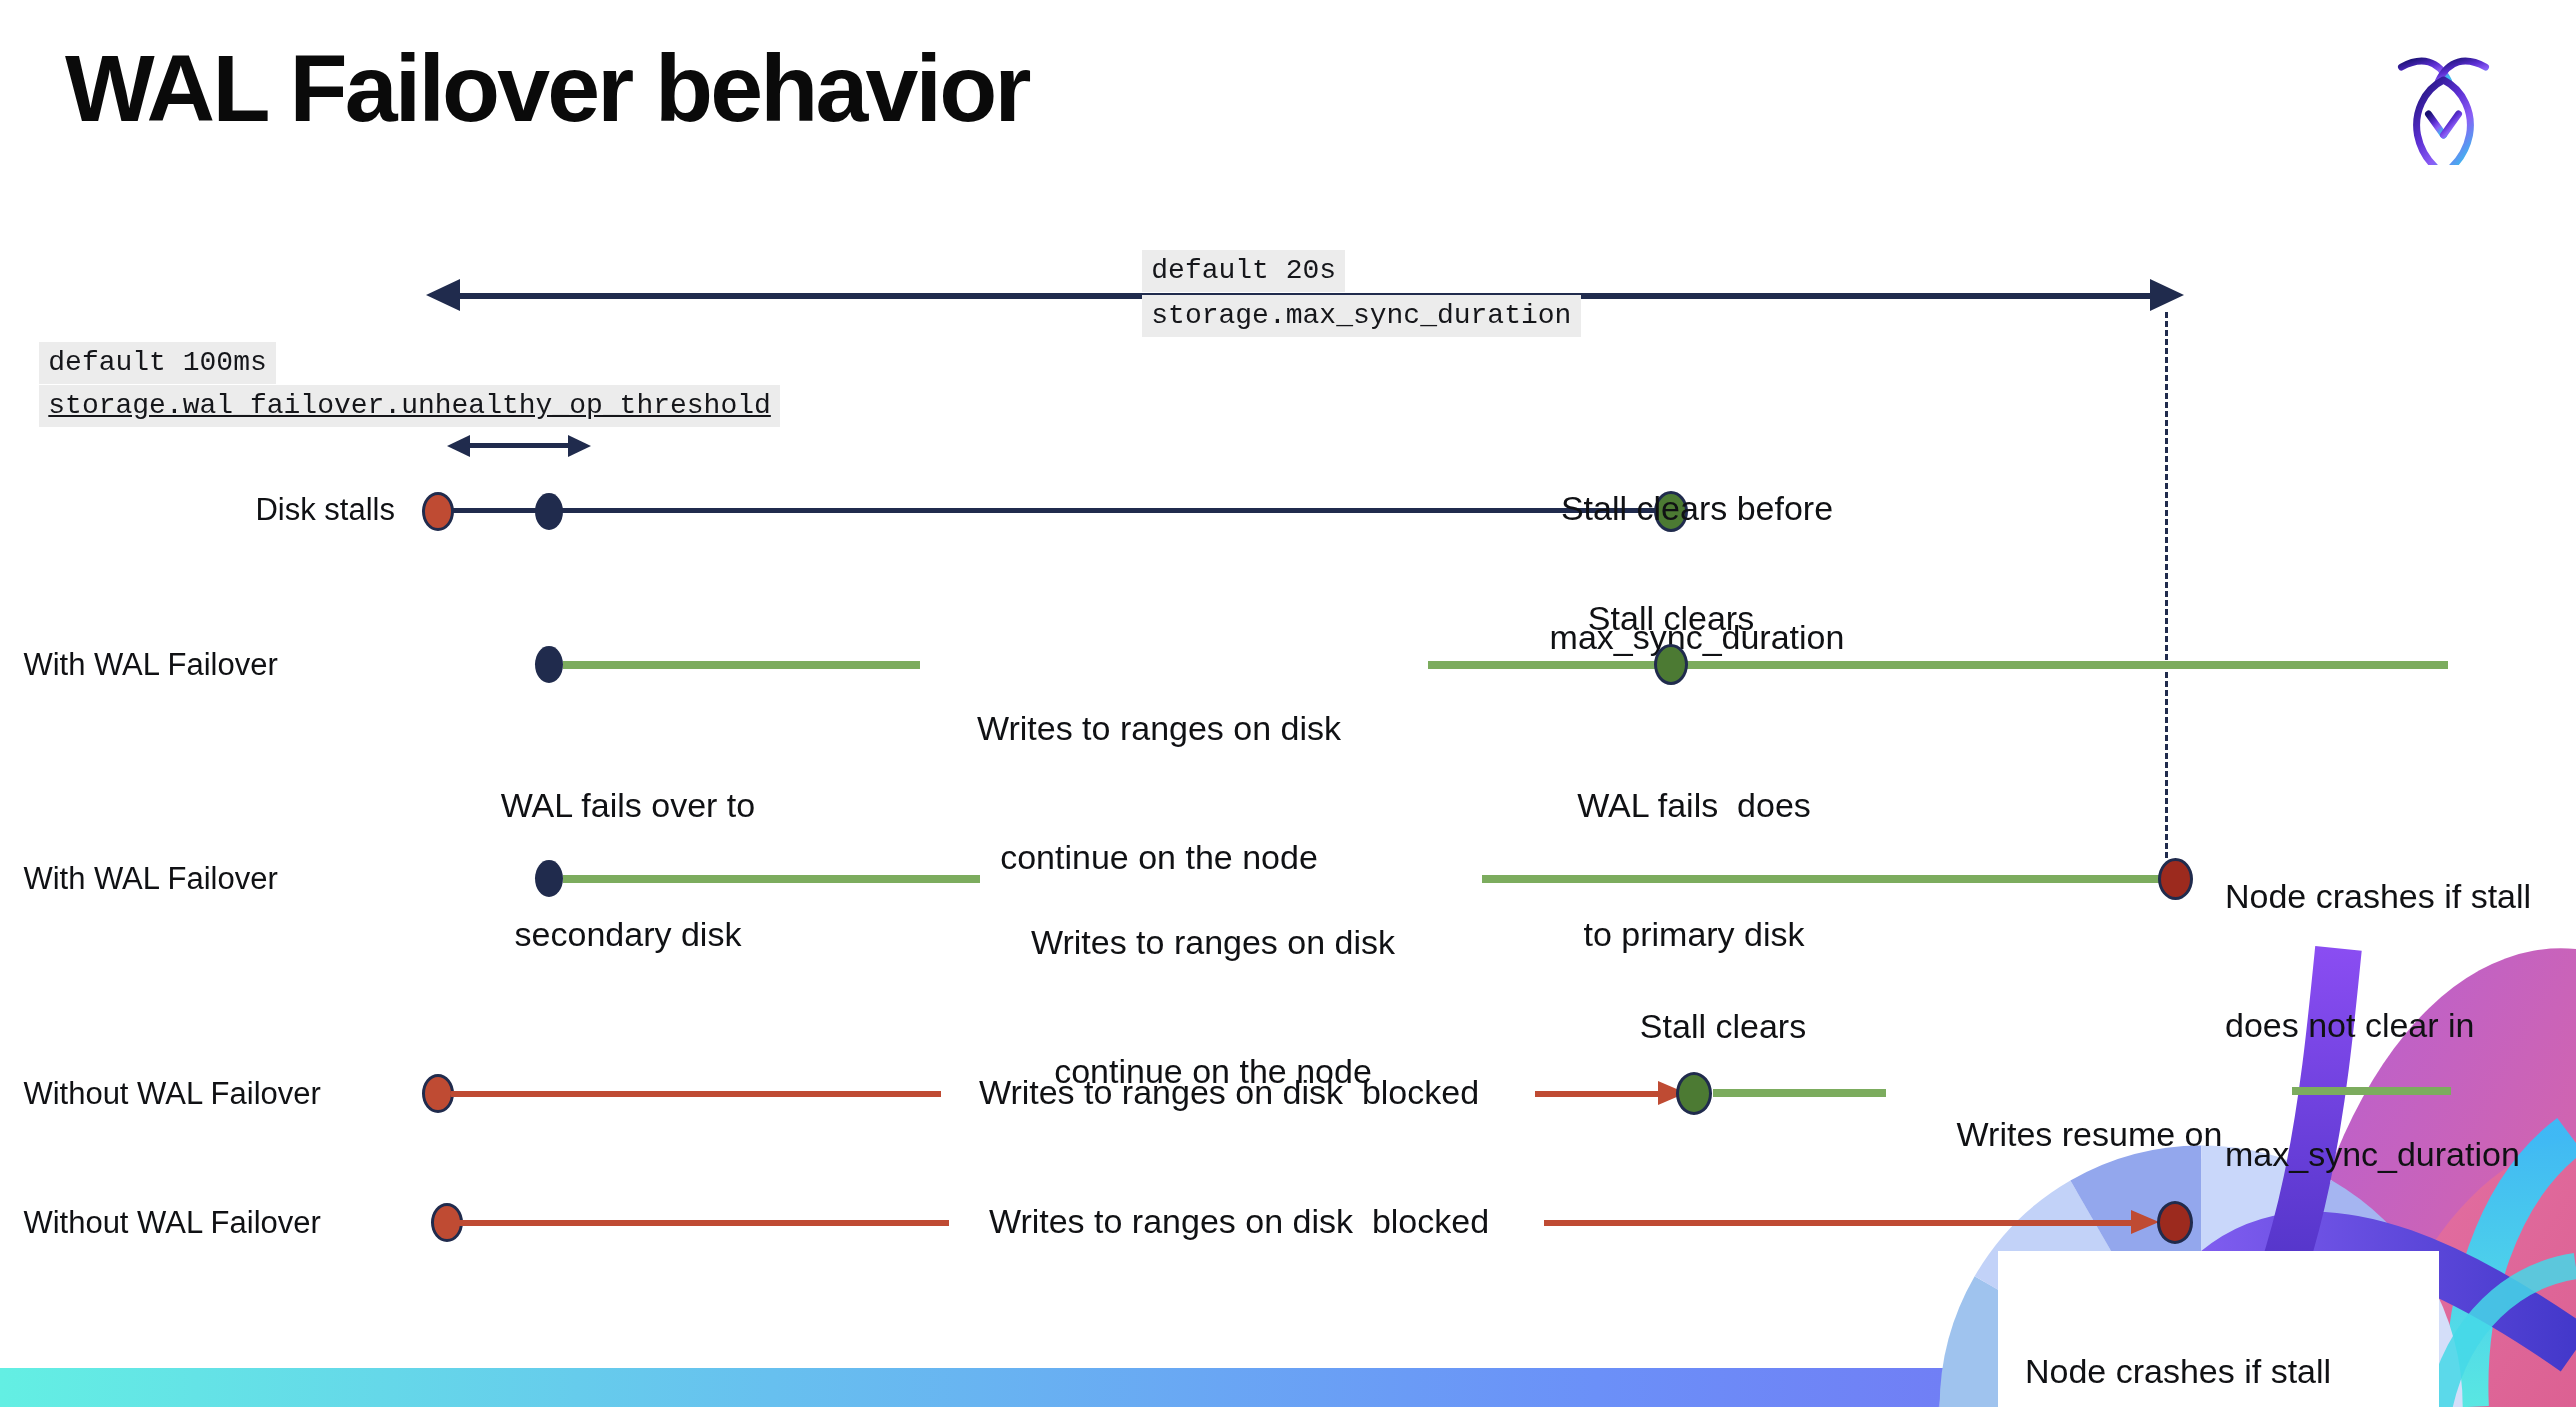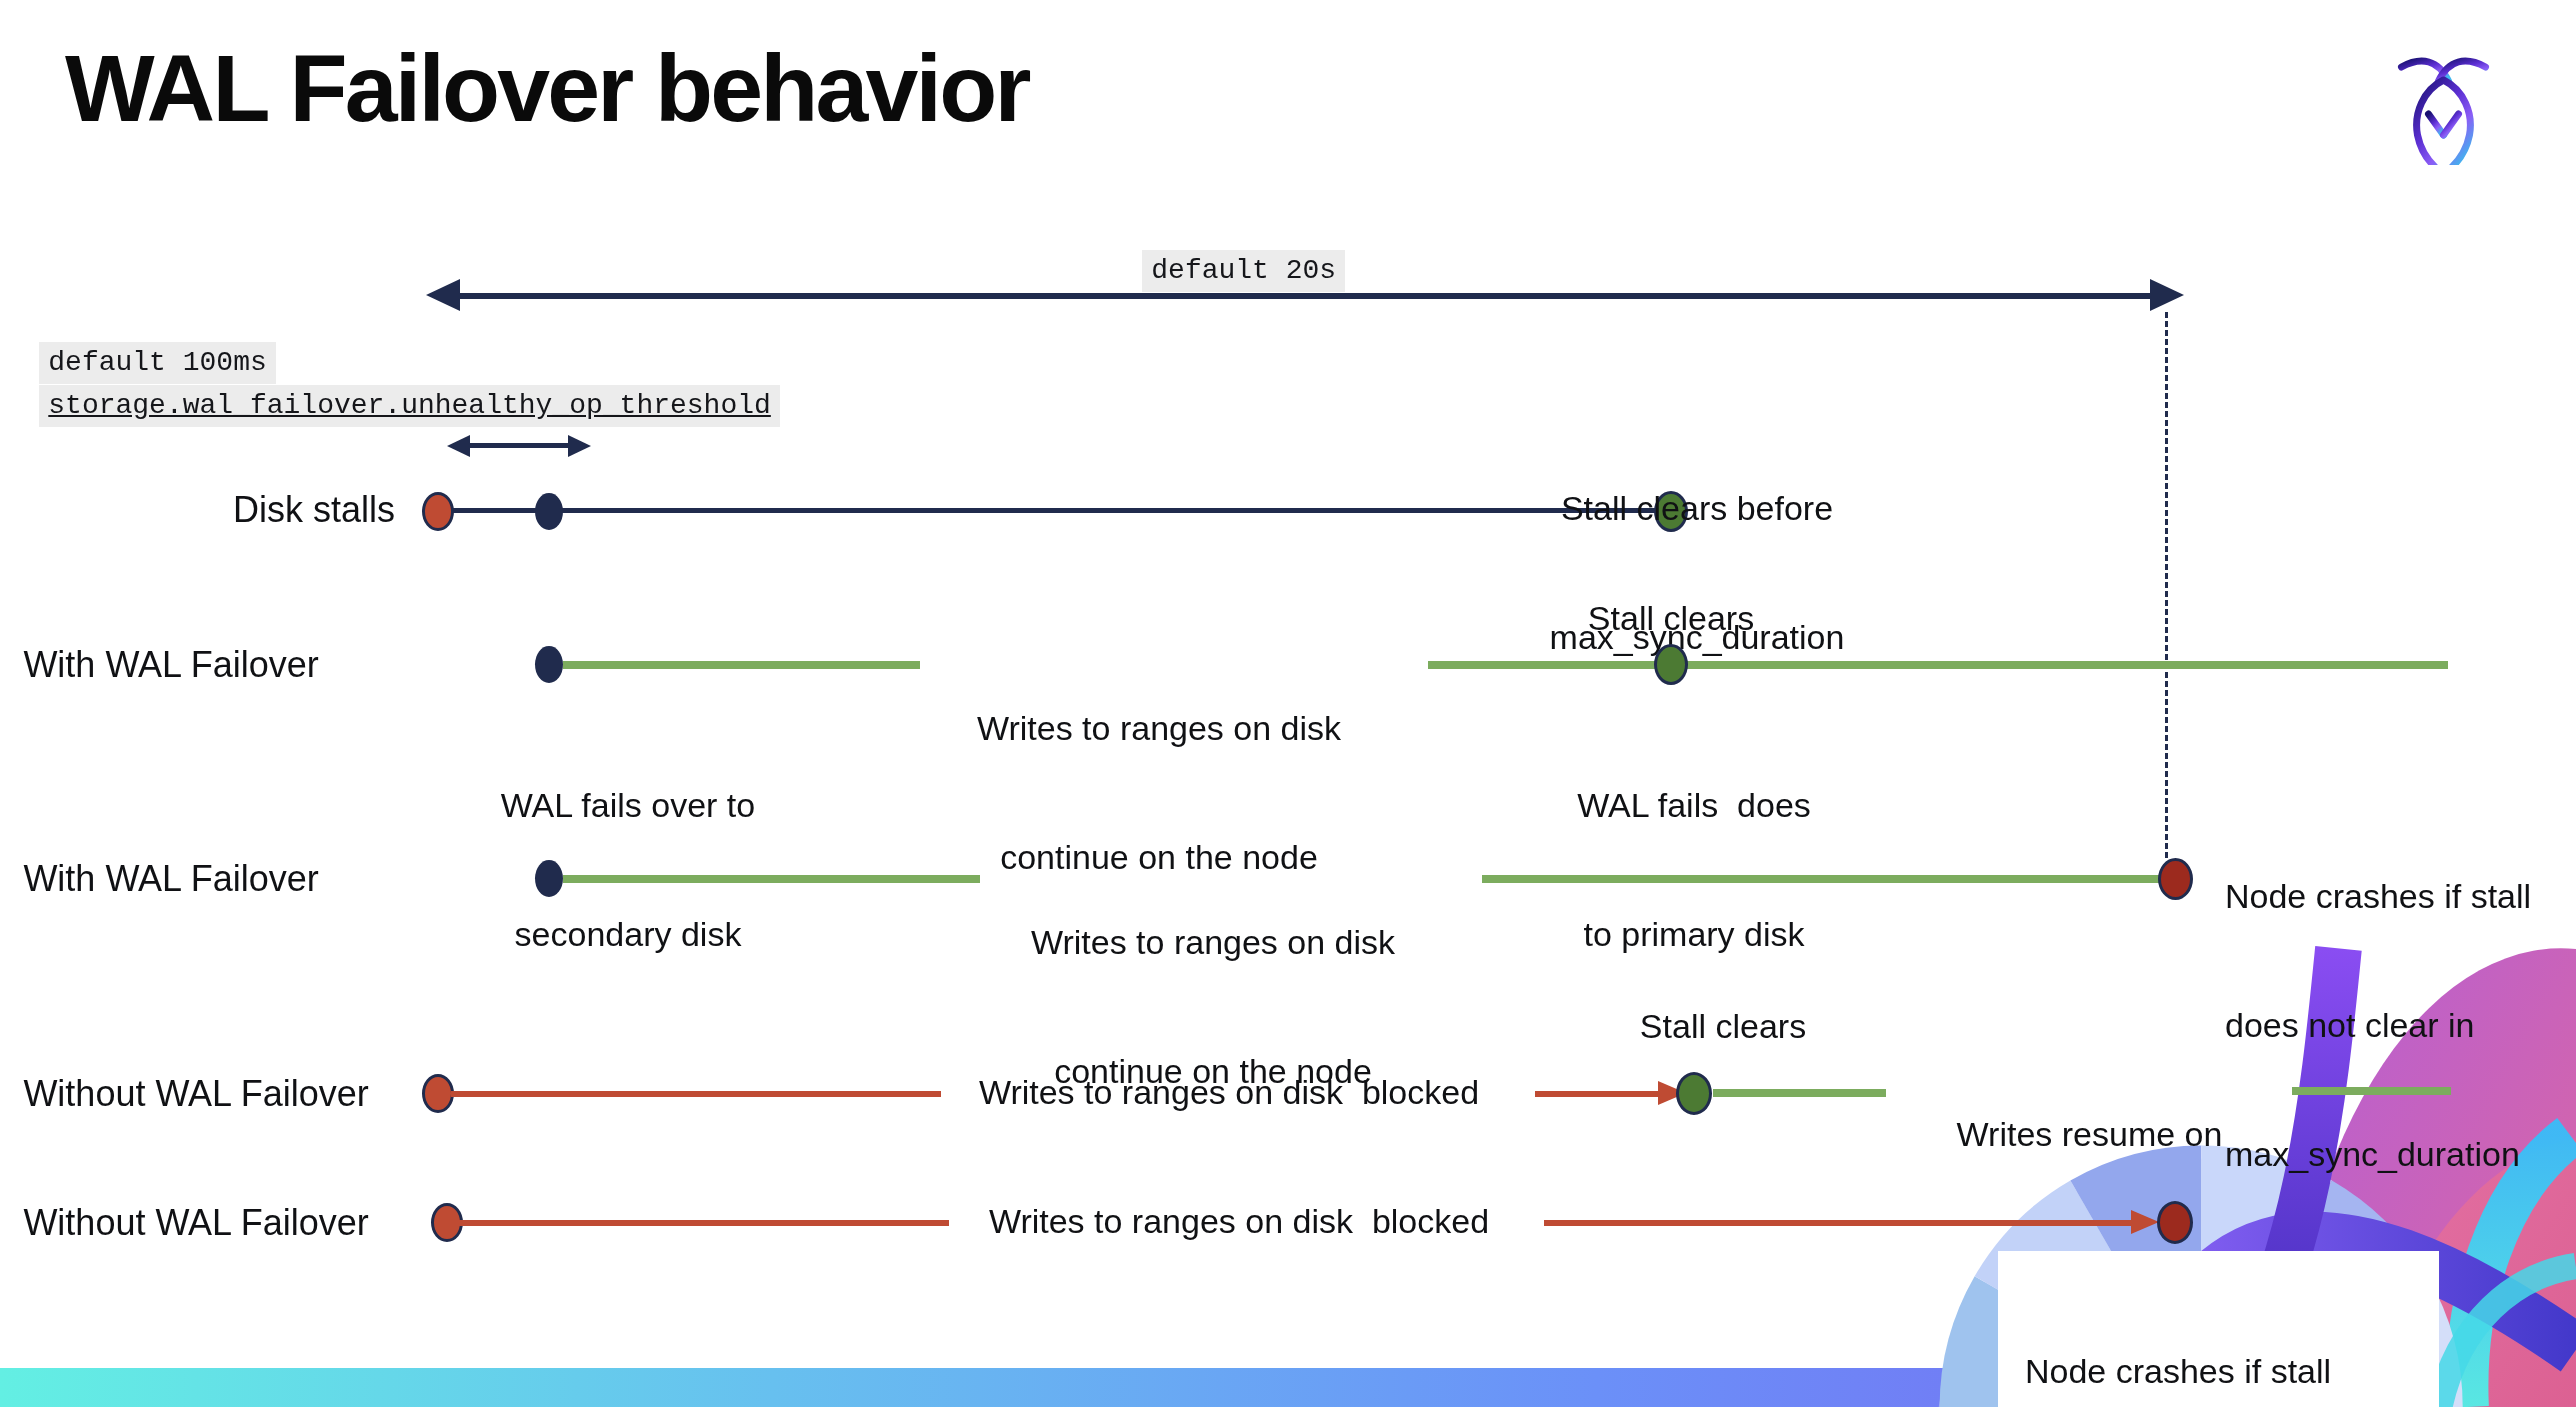--- a/index.html
+++ b/index.html
@@ -9,21 +9,21 @@
   }
   .abs{position:absolute;}
   .title{
     font-size:95px;font-weight:bold;letter-spacing:-2.8px;color:#0a0a0a;line-height:103px;
   }
   .mono{
     font-family:"Liberation Mono","DejaVu Sans Mono",monospace;
     font-size:28px;line-height:36px;background:#ececec;color:#15161a;
     padding:2.8px 9.3px;display:inline-block;white-space:pre;
   }
-  .rowlabel{font-size:36px;line-height:43px;color:#101114;white-space:pre;}
+  .rowlabel{font-size:31px;line-height:43px;color:#101114;white-space:pre;}
   .ann{font-size:34px;line-height:43px;color:#101114;text-align:center;white-space:pre-wrap;}
   .ann.left{text-align:left;}
   .hline{height:4.7px;background:#202b4d;}
   .gline{height:8.4px;background:#7cac5e;}
   .rline{height:5.6px;background:#bf4b33;}
   .dot{border-radius:50%;box-sizing:border-box;}
   .dot.navy{background:#202b4d;}
   .dot.red{background:#bf4b33;border:3.7px solid #202b4d;}
   .dot.darkred{background:#9c2a1e;border:3.7px solid #202b4d;}
   .dot.green{background:#4c7a33;border:3.7px solid #202b4d;}
@@ -98,20 +98,21 @@
       <path d="M50,124 L50,88"></path>
       <path d="M50,88 L35,67"></path>
       <path d="M50,88 L65,67"></path>
     </g>
   </svg>
 
   <div class="abs hline" style="left:443px;top:293px;width:1709px;height:5.6px;"></div>
   <div class="abs tri" style="left:426px;top:279px;border-top:16px solid transparent;border-bottom:16px solid transparent;border-right:34px solid #202b4d;"></div>
   <div class="abs tri" style="left:2150px;top:279px;border-top:16px solid transparent;border-bottom:16px solid transparent;border-left:34px solid #202b4d;"></div>
   <span class="abs mono" style="left:1142px;top:250px;">default 20s</span>
+  <span class="abs mono" style="left:1142px;top:295px;">storage.max_sync_duration</span>
 
   <span class="abs mono" style="left:39px;top:342px;">default 100ms</span>
   <span class="abs mono" style="left:39px;top:385px;text-decoration:underline;">storage.wal_failover.unhealthy_op_threshold</span>
   <div class="abs hline" style="left:460px;top:443px;width:110px;height:4.7px;"></div>
   <div class="abs tri" style="left:447px;top:435px;border-top:11.2px solid transparent;border-bottom:11.2px solid transparent;border-right:23.4px solid #202b4d;"></div>
   <div class="abs tri" style="left:568px;top:435px;border-top:11.2px solid transparent;border-bottom:11.2px solid transparent;border-left:23.4px solid #202b4d;"></div>
 
   <div class="abs dashv" style="left:2165px;top:312px;height:546px;"></div>
 
   <div class="abs rowlabel" style="left:150px;top:488px;width:245px;text-align:right;">Disk stalls</div>

